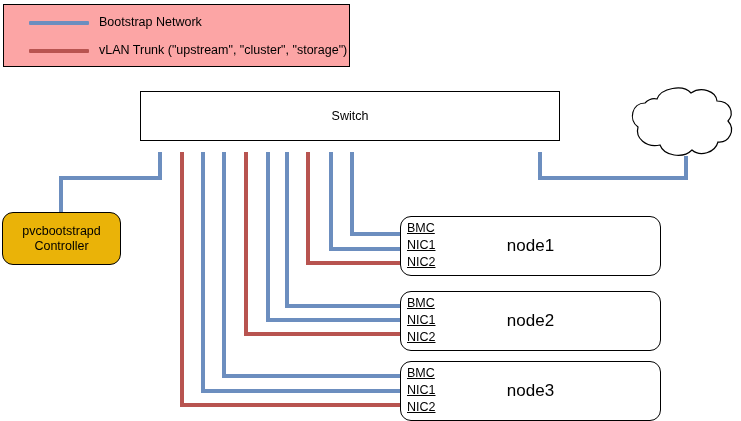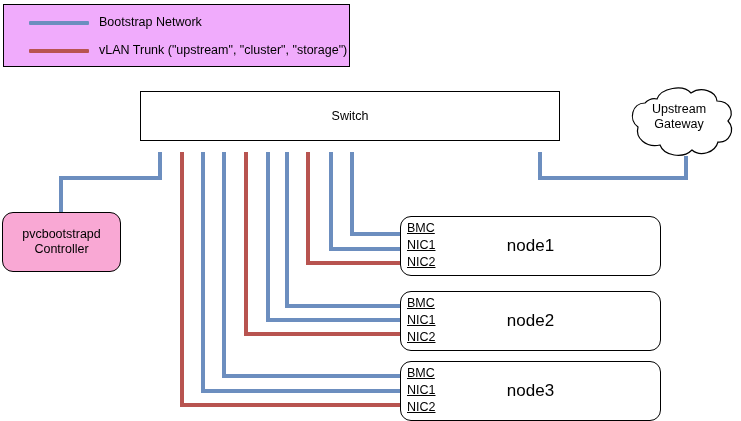--- a/index.html
+++ b/index.html
@@ -27,21 +27,21 @@
     height: 421px;
     pointer-events: none;
   }
   .legend-box {
     position: absolute;
     left: 3px;
     top: 4px;
     width: 347px;
     height: 63px;
     border: 1px solid #000000;
-    background: #f0abfc;
+    background: #fca5a5;
     box-sizing: border-box;
   }
   .legend-row {
     position: absolute;
     left: 0;
     width: 100%;
     height: 20px;
   }
   .legend-row.r0 { top: 8px; }
   .legend-row.r1 { top: 36px; }
@@ -74,24 +74,24 @@
     display: flex;
     align-items: center;
     justify-content: center;
     font-size: 12.5px;
   }
   .controller-box {
     position: absolute;
     left: 2px;
     top: 212px;
     width: 119px;
-    height: 60px;
+    height: 53px;
     border: 1px solid #000000;
     border-radius: 11px;
-    background: #f9a8d4;
+    background: #eab308;
     box-sizing: border-box;
     display: flex;
     flex-direction: column;
     align-items: center;
     justify-content: center;
     font-size: 12.5px;
     line-height: 15px;
     text-align: center;
   }
   .node-box {
@@ -201,26 +201,20 @@
 
   <div class="switch-box">
     <span>Switch</span>
   </div>
 
   <div class="controller-box">
     <span>pvcbootstrapd</span>
     <span>Controller</span>
   </div>
 
-  <div class="cloud-wrap">
-    <div class="cloud-label">
-      <div>Upstream</div>
-      <div>Gateway</div>
-    </div>
-  </div>
 
   <div class="node-box n0">
     <div class="node-title">node1</div>
     <div class="port-list">
       <div>BMC</div>
       <div>NIC1</div>
       <div>NIC2</div>
     </div>
   </div>
 

